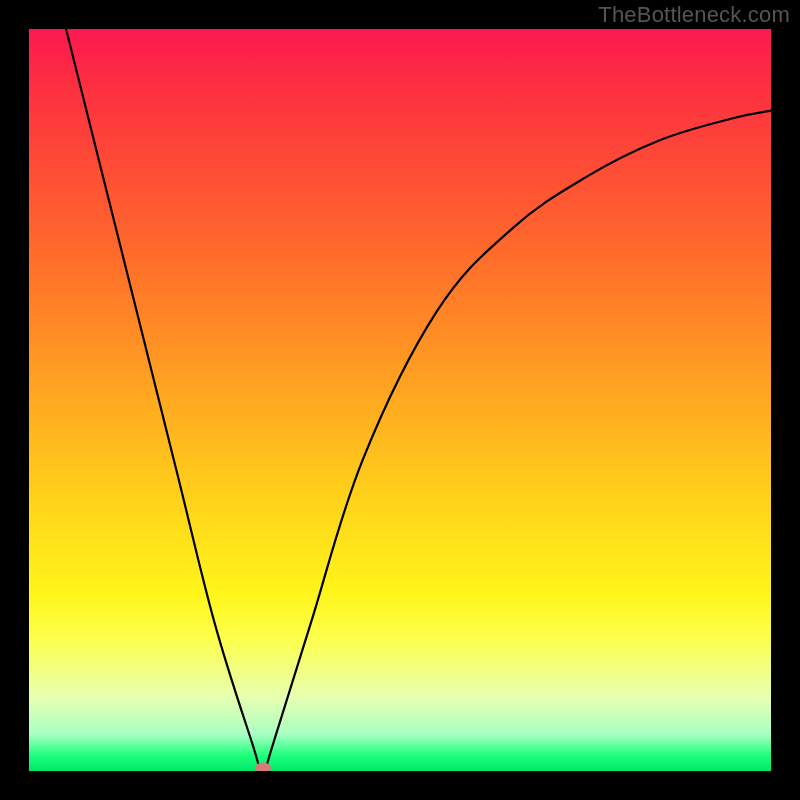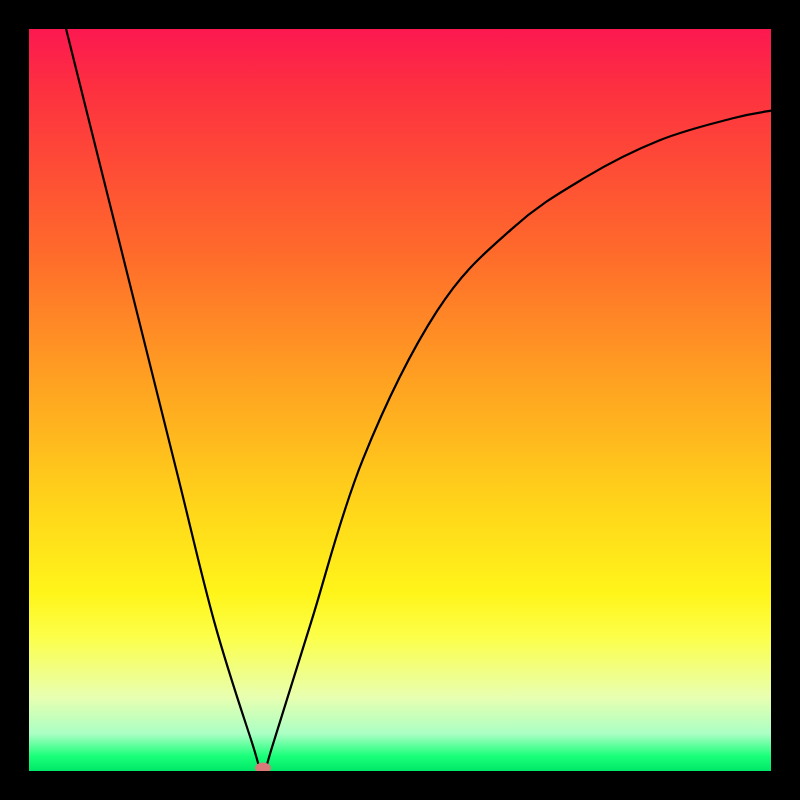--- a/index.html
+++ b/index.html
@@ -70,20 +70,21 @@
     border-radius: 50%;
     transform: translate(-50%, -50%);
     z-index: 12;
   }
 </style>
 </head>
 <body>
 
 <div class="frame">
 
+  <div class="watermark">TheBottleneck.com</div>
 
   <div class="plot-area">
     <div class="gradient"></div>
 
     <svg class="curve" viewBox="0 0 742 742" preserveAspectRatio="none">
       <path id="curve-path" d="M 37.1,0 C 43.778,26.711999999999996 60.84400000000001,94.97599999999997 74.2,148.39999999999998 C 87.556,201.82399999999998 97.944,243.376 111.3,296.8 C 124.65599999999999,350.224 135.044,391.776 148.4,445.2 C 161.756,498.62399999999997 172.144,545.5184 185.5,593.6 C 198.856,641.6816 213.9186,685.6080000000001 222.6,712.32 C 231.2814,739.032 229.7232,742 233.73,742 C 237.7368,742 236.17860000000002,739.032 244.86,712.32 C 253.5414,685.6080000000001 265.9328,644.3528 281.96,593.6 C 297.9872,542.8472 311.19480000000004,486.4552 333.90000000000003,430.36 C 356.6052,374.26480000000004 381.38800000000003,323.36359999999996 408.1,281.96 C 434.812,240.5564 455.588,224.38080000000002 482.3,200.34000000000003 C 509.012,176.29920000000004 529.788,164.42719999999997 556.5,148.39999999999998 C 583.212,132.37279999999998 603.9879999999999,121.98480000000006 630.6999999999999,111.30000000000007 C 657.4119999999999,100.61520000000007 684.866,94.38239999999998 704.9,89.03999999999996 C 724.934,83.69759999999995 735.322,82.9556 742,81.62" fill="none" stroke="#000" stroke-width="2.2" stroke-linecap="round" stroke-linejoin="round"></path>
     </svg>
 
     <div class="marker" id="marker" style="left: 233.73px; top: 739px;"></div>
   </div>

